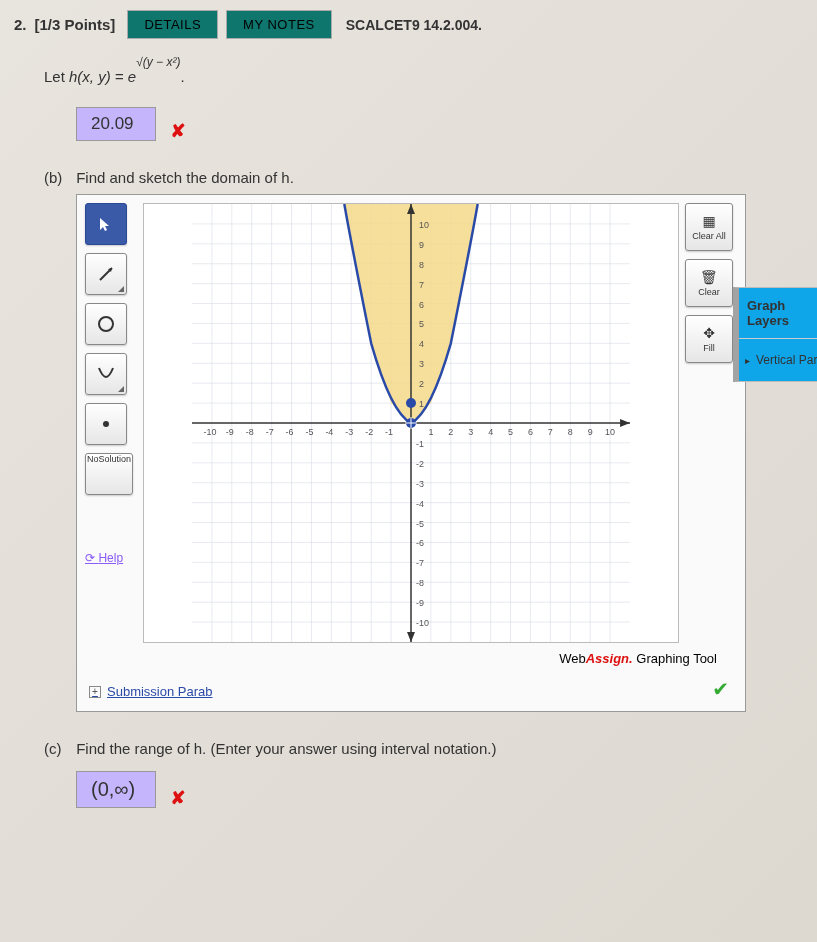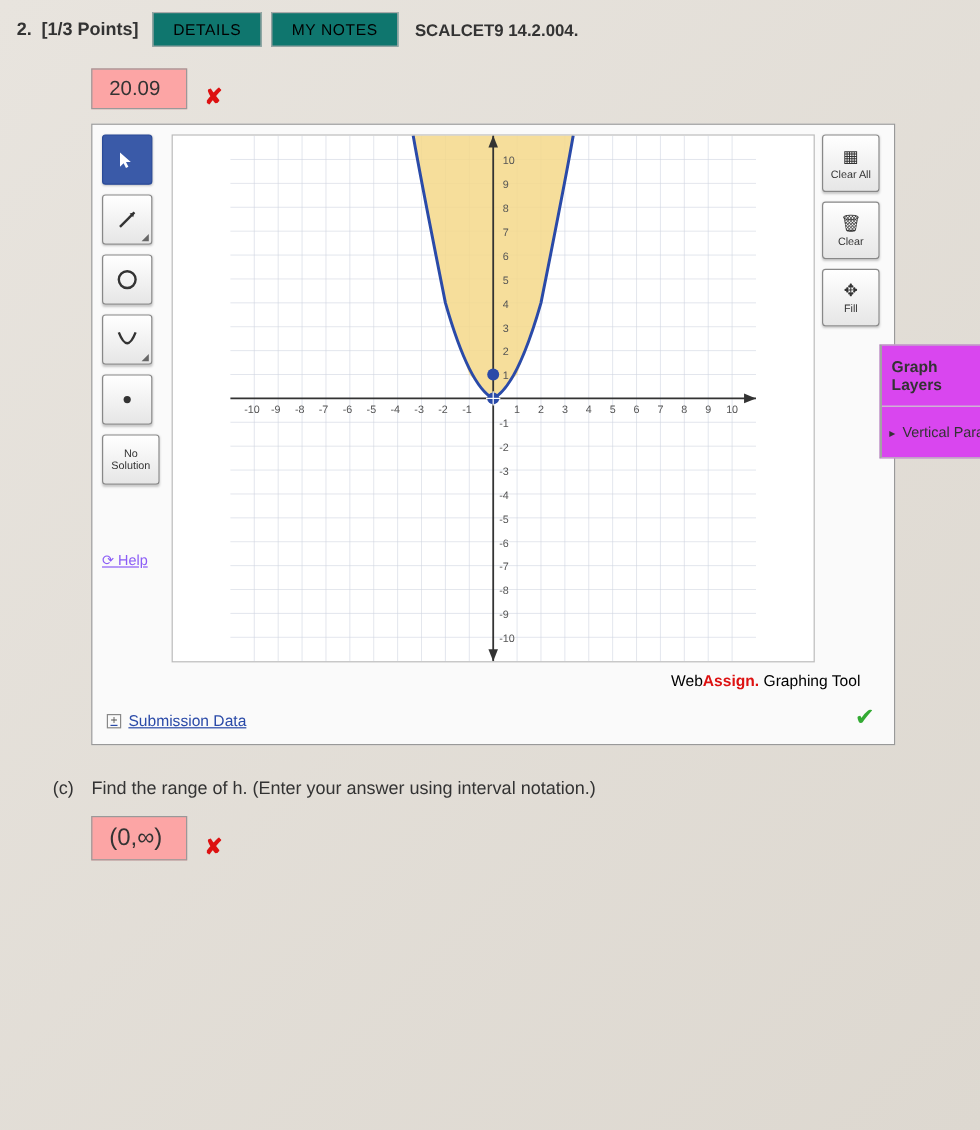--- a/index.html
+++ b/index.html
@@ -31,21 +31,21 @@
     .src-ref { font-size: 14px; font-weight: bold; margin-left: 6px; }
     .content { padding: 4px 14px 0 44px; }
     .math-line { font-size: 15px; margin: 14px 0 16px 0; font-style: italic; }
     .math-line .up { font-style: normal; }
     .sup-exp { position: relative; top: -10px; font-size: 12px; }
     .sub-part { margin: 10px 0 8px 0; font-size: 15px; }
     .sub-label { display: inline-block; width: 28px; }
     .answer-box {
       display: inline-block;
       border: 1px solid #999;
-      background: #fca5a5;
+      background: #c4b5fd;
       padding: 6px 14px;
       font-size: 17px;
       margin: 6px 0 4px 32px;
       min-width: 80px;
     }
     .wrong-mark { color: #d11; font-weight: bold; font-size: 18px; margin-left: 10px; position: relative; top: 8px; }
     .graph-widget {
       margin: 8px 0 0 32px;
       width: 670px;
       border: 1px solid #999;
@@ -68,21 +68,21 @@
     }
     .tool-btn.selected { background: #3a5aa8; color: #fff; border-color: #2a4a98; }
     .tool-btn .corner { position: absolute; right: 2px; bottom: 2px; width: 0; height: 0; border-left: 6px solid transparent; border-bottom: 6px solid #666; }
     .no-sol-btn {
       width: 48px; height: 42px;
       border: 1px solid #888;
       background: linear-gradient(#fff, #e6e6e6);
       border-radius: 3px;
       font-size: 9px;
       text-align: center;
-      display: flex; flex-direction: column; justify-content: center;
+      display: flex; flex-direction: row; justify-content: center;
       cursor: pointer;
       box-shadow: 0 1px 2px rgba(0,0,0,0.2);
     }
     .help-link { font-size: 12px; text-decoration: underline; color: #8b5cf6; margin-top: 48px; }
     .graph-canvas {
       flex: 1;
       height: 440px;
       border: 1px solid #bbb;
       background: #fff;
       position: relative;
@@ -95,40 +95,40 @@
       border-radius: 3px;
       display: flex; flex-direction: column; align-items: center; justify-content: center;
       font-size: 9px;
       cursor: pointer;
       box-shadow: 0 1px 2px rgba(0,0,0,0.2);
       gap: 2px;
     }
     .action-btn .ic { font-size: 14px; }
     .graph-footer { text-align: right; padding: 8px 20px 0 0; font-size: 13px; }
     .graph-footer .wa { color: #000; }
-    .graph-footer .wa b { color: #d11; }
+    .graph-footer .wa b { color: #d11; font-style: italic; }
     .sub-data {
       margin: 18px 0 0 4px;
       font-size: 13px;
       color: #2a4aa8;
       text-decoration: underline;
       cursor: pointer;
       display: inline-flex;
       align-items: center;
       gap: 6px;
     }
     .plus-box { display: inline-block; width: 12px; height: 12px; border: 1px solid #888; font-size: 10px; line-height: 10px; text-align: center; color: #555; text-decoration: none; }
     .check-mark { color: #3a3; font-size: 20px; position: absolute; right: 16px; bottom: 10px; }
     .layers-panel {
       position: absolute;
       right: 0;
       top: 287px;
       width: 84px;
-      background: #d946ef;
-      border-left: 2px solid #a3a3a3;
+      background: #0ea5e9;
+      border-left: 6px solid #a3a3a3;
       border-top: 1px solid #bbb;
       border-bottom: 1px solid #bbb;
       font-size: 13px;
     }
     .layers-panel .hdr { font-weight: bold; padding: 10px 0 10px 8px; border-bottom: 1px solid #ccc; }
     .layers-panel .item { padding: 14px 0 14px 6px; font-size: 12px; white-space: nowrap; overflow: hidden; }
     .layers-panel .item::before { content: "▸"; margin-right: 6px; font-size: 10px; }
     svg.grid-svg { position: absolute; top: 0; left: 0; width: 100%; height: 100%; }
     .axis-label { font-size: 9px; fill: #555; }
   </style>
@@ -137,26 +137,34 @@
 
 <div class="header-row">
   <span class="q-num">2.</span>
   <span class="points">[1/3 Points]</span>
   <button class="btn-box">DETAILS</button>
   <button class="btn-box">MY NOTES</button>
   <span class="src-ref">SCALCET9 14.2.004.</span>
 </div>
 
 <div class="content">
+  <div class="math-line">
+    <span class="up">Let </span>
+    <span>h(x, y) = e</span><sup class="sup-exp">√(y − x²)</sup><span class="up">.</span>
+  </div>
 
   <div>
     <span class="answer-box">20.09</span>
     <span class="wrong-mark">✘</span>
   </div>
 
+  <div class="sub-part" style="margin-top:24px;">
+    <span class="sub-label">(b)</span>
+    <span>Find and sketch the domain of h.</span>
+  </div>
 
   <div class="graph-widget">
     <div class="graph-inner">
       <div class="toolbar-left">
         <div class="tool-btn selected">
           <svg width="16" height="16" viewBox="0 0 16 16">
               <path d="M2 2 L2 14 L5 11 L7 15 L9 14 L7 10 L11 10 Z" fill="#fff"></path>
             </svg>
         </div>
         <div class="tool-btn">
@@ -305,21 +313,21 @@
           <span class="ic">✥</span>
           <span>Fill</span>
         </div>
       </div>
     </div>
     <div class="graph-footer">
       <span class="wa"><span>Web</span><b>Assign.</b><span> Graphing Tool</span></span>
     </div>
     <div class="sub-data">
       <span class="plus-box">+</span>
-      <span>Submission Data</span>
+      <span>Submission Parab</span>
     </div>
     <span class="check-mark">✔</span>
   </div>
 
   <div class="sub-part" style="margin-top:28px;">
     <span class="sub-label">(c)</span>
     <span>Find the range of h. (Enter your answer using interval notation.)</span>
   </div>
   <div>
     <span class="answer-box" style="font-size:20px;">(0,∞)</span>

